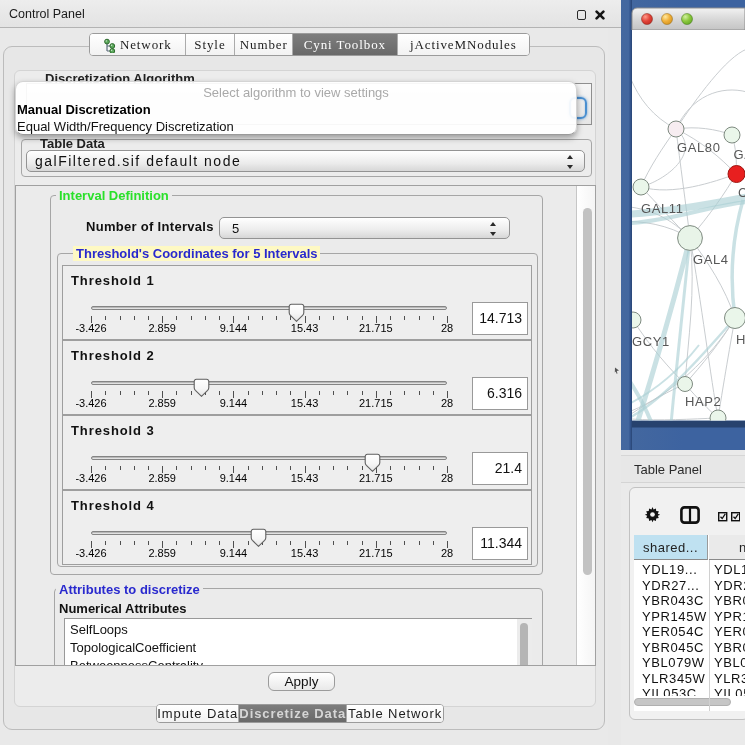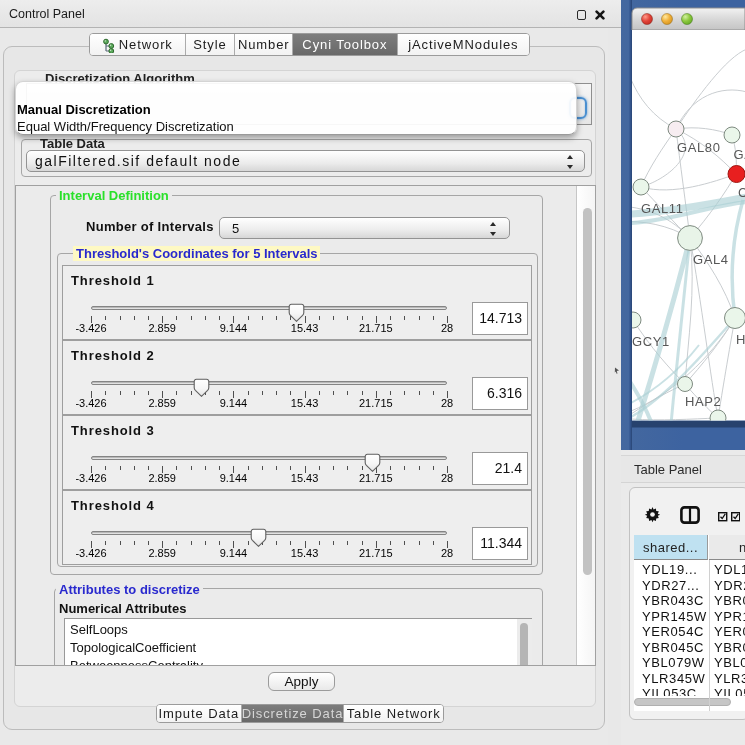--- a/index.html
+++ b/index.html
@@ -20,23 +20,23 @@
   border:1px solid #bcbcbc; border-radius:9px; }
 #innerpanel { left:14px; top:70px; width:582px; height:637px; background:#ececec;
   border:1px solid #d4d4d4; border-radius:6px; }
 
 
 .seg { display:flex; border:1px solid #9b9b9b; border-radius:4px; overflow:hidden;
   background:#fdfdfd; font-size:13px; color:#1c1c1c; letter-spacing:0.9px; }
 .seg .s { display:flex; align-items:center; justify-content:center; border-right:1px solid #ababab; background:linear-gradient(#ffffff,#f2f2f2); white-space:nowrap; }
 .seg .s:last-child { border-right:none; }
 .seg .sel { background:linear-gradient(#7d7d7d,#696969); color:#fff; }
-#toptabs { left:89px; top:33px; width:441px; height:23px; }
+#toptabs { left:89px; top:33px; width:441px; height:23px;font-family:Liberation Serif, serif; }
 #bottabs { left:156px; top:704px; width:288px; height:19px; font-size:13px; }
-#bottabs .sel { color:#d6d6d6; }
+#bottabs .sel { color:#d6d6d6;font-weight:bold; }
 
 
 .group { position:absolute; border:1px solid #a6a6a6; border-radius:4px; }
 .glabel { position:absolute; font-size:13px; font-weight:bold; background:#ececec; padding:0 3px; white-space:nowrap; }
 
 
 .combo { position:absolute; border:1px solid #939393; border-radius:5px;
   background:linear-gradient(#ffffff,#ececec 60%,#d7d7d7); font-size:13px; color:#111; }
 .combo .v { position:absolute; left:8px; top:0; line-height:21px; }
 .updown { position:absolute; width:9px; }
@@ -145,20 +145,21 @@
   <div class="glabel" style="left:40px; top:136px; color:#222; background:transparent; padding:0;">Table Data</div>
   <div class="combo" style="left:26px; top:150px; width:559px; height:22px;">
     <div class="v" style="font-size:14px; letter-spacing:1.5px;">galFiltered.sif default node</div>
     <div class="updown" style="right:8px; top:4px; height:14px;">
         <i class="u"></i>
         <i class="d"></i>
       </div>
   </div>
 
   <div id="popup" class="abs">
+    <div class="p0">Select algorithm to view settings</div>
     <div class="p1">Manual Discretization</div>
     <div class="p2">Equal Width/Frequency Discretization</div>
   </div>
 
   <div id="scrollpane" class="abs">
 
     <div class="group" style="left:34px; top:9px; width:493px; height:380px; border-radius:4px;"></div>
     <div class="glabel" style="left:40px; top:2px; color:#2ae02a; background:#ebebeb;">Interval Definition</div>
 
     <div class="abs" style="left:70px; top:33px; font-size:13px; font-weight:bold; color:#111; letter-spacing:0.3px;">Number of Intervals</div>

